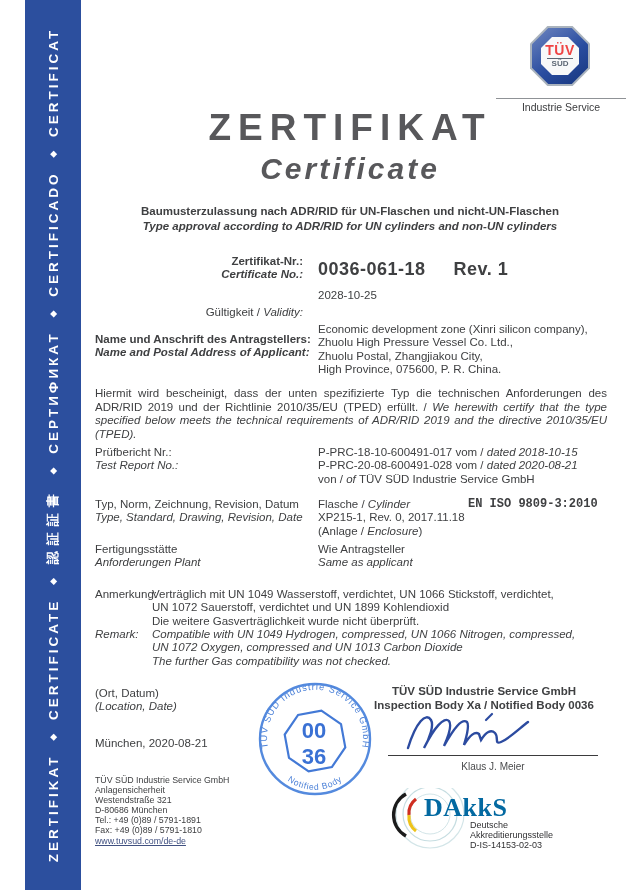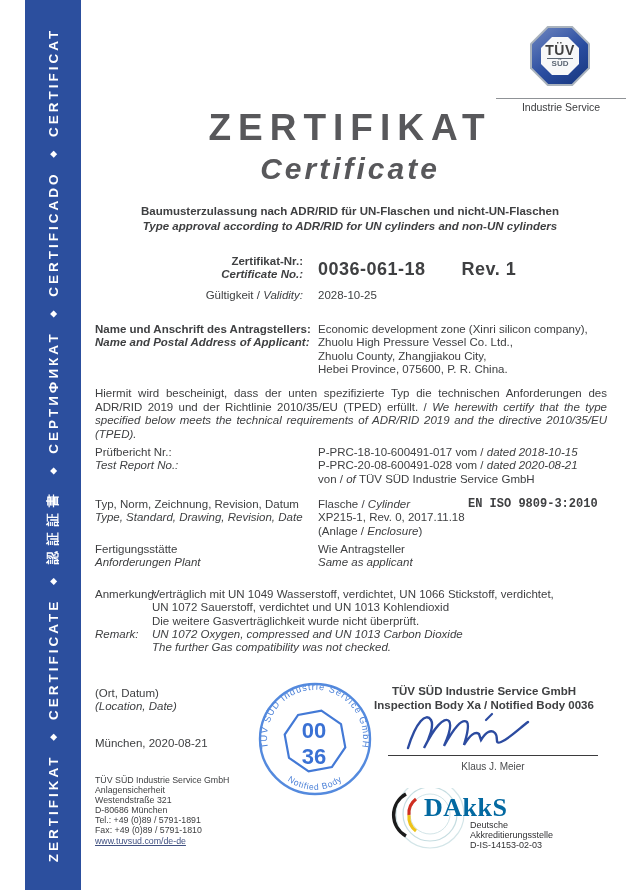--- a/index.html
+++ b/index.html
@@ -14,40 +14,40 @@
   .band-word{color:#fff;font-weight:bold;font-size:13.5px;letter-spacing:3px;white-space:nowrap;}
   .band-word.cjk{font-size:13px;letter-spacing:6px;}
   .band-sep{color:#fff;font-size:9px;}
 
   
   .oct{clip-path:polygon(29% 0%,71% 0%,100% 29%,100% 71%,71% 100%,29% 100%,0% 71%,0% 29%);}
   .logo{position:absolute;left:530px;top:26px;width:60px;height:60px;}
   .logo .o1{position:absolute;inset:0;background:#aab3bd;}
   .logo .o2{position:absolute;inset:2px;background:linear-gradient(145deg,#6e86c0 0%,#2a4da0 55%,#17367e 100%);}
   .logo .o3{position:absolute;inset:11px;background:#f7f8f9;display:flex;flex-direction:column;align-items:center;justify-content:center;}
-  .logo .tuv{font-size:14px;font-weight:bold;color:#404040;letter-spacing:.5px;line-height:13px;}
+  .logo .tuv{font-size:14px;font-weight:bold;color:#ef4444;letter-spacing:.5px;line-height:13px;}
   .logo .tuv-rule{width:26px;border-top:1.4px solid #5b6673;margin:1px 0;}
   .logo .sud{font-size:8px;font-weight:bold;color:#5b6673;line-height:8px;}
   .logo-rule{position:absolute;left:496px;top:98px;width:130px;border-top:1px solid #8f9296;}
   .logo-caption{position:absolute;left:496px;top:101px;width:130px;text-align:center;font-size:10.5px;color:#3b3c3e;}
 
   
   .title{position:absolute;left:95px;top:108px;width:510px;text-align:center;color:#58585b;}
   .title-main{font-size:37px;font-weight:bold;letter-spacing:7px;line-height:40px;}
   .title-sub{font-size:30px;font-weight:bold;font-style:italic;letter-spacing:3px;line-height:34px;margin-top:4px;}
   .tagline{position:absolute;left:95px;top:204px;width:510px;text-align:center;font-size:11.5px;font-weight:bold;line-height:14.5px;}
 
   
   .t{font-size:11.5px;line-height:13.3px;}
   .b{font-weight:bold;}
   .i{font-style:italic;}
   .lblR{position:absolute;left:95px;width:208px;text-align:right;}
   .val{position:absolute;left:318px;}
   .certno-value{position:absolute;left:318px;top:259px;font-size:18px;font-weight:bold;letter-spacing:.5px;}
-  .certno-rev{margin-left:36px;}
+  .certno-rev{margin-left:28px;}
   .statement{position:absolute;left:95px;top:387px;width:512px;text-align:justify;font-size:11.5px;line-height:13.5px;}
   .standard{position:absolute;left:468px;top:497px;font-size:12px;font-weight:bold;font-family:Liberation Mono, monospace;}
 
   
   .remark-lbl{position:absolute;left:95px;}
   .remark-txt{position:absolute;left:152px;}
 
   
   .addr{position:absolute;left:95px;top:775px;font-size:8.8px;line-height:10.1px;color:#3f4042;}
   .addr a{color:#405080;text-decoration:underline;}
@@ -103,34 +103,34 @@
   </div>
 
   <div class="lblR t" style="top:255px;">
     <div class="b">Zertifikat-Nr.:</div>
     <div class="b i">Certificate No.:</div>
   </div>
   <div class="certno-value">
     <span>0036-061-18</span><span class="certno-rev">Rev. 1</span>
   </div>
 
-  <div class="lblR t" style="top:289px;text-align:right;">
+  <div class="lblR t" style="top:306px;text-align:right;">
     <span>Gültigkeit / </span><span class="i">Validity:</span>
   </div>
   <div class="val t" style="top:289px;">2028-10-25</div>
 
-  <div class="t" style="position:absolute;left:95px;top:323px;">
+  <div class="t" style="position:absolute;left:95px;top:333px;">
     <div class="b">Name und Anschrift des Antragstellers:</div>
     <div class="b i">Name and Postal Address of Applicant:</div>
   </div>
   <div class="val t" style="top:323px;">
     <div>Economic development zone (Xinri silicon company),</div>
     <div>Zhuolu High Pressure Vessel Co. Ltd.,</div>
-    <div>Zhuolu County, Zhangjiakou City,</div>
-    <div>Hebei Province, 075600, P. R. China.</div>
+    <div>Zhuolu Postal, Zhangjiakou City,</div>
+    <div>High Province, 075600, P. R. China.</div>
   </div>
 
   <div class="statement">
     <span>Hiermit wird bescheinigt, dass der unten spezifizierte Typ die technischen Anforderungen des ADR/RID 2019 und der Richtlinie 2010/35/EU (TPED) erfüllt. / </span><span class="i">We herewith certify that the type specified below meets the technical requirements of ADR/RID 2019 and the directive 2010/35/EU (TPED).</span>
   </div>
 
   <div class="t" style="position:absolute;left:95px;top:446px;">
     <div>Prüfbericht Nr.:</div>
     <div class="i">Test Report No.:</div>
   </div>
@@ -156,25 +156,26 @@
     <div class="i">Anforderungen Plant</div>
   </div>
   <div class="val t" style="top:543px;">
     <div>Wie Antragsteller</div>
     <div class="i">Same as applicant</div>
   </div>
 
   <div class="remark-lbl t" style="top:588px;">Anmerkung:</div>
   <div class="remark-txt t" style="top:588px;line-height:13.4px;">
     <div>Verträglich mit UN 1049 Wasserstoff, verdichtet, UN 1066 Stickstoff, verdichtet,</div>
-    <div>UN 1072 Sauerstoff, verdichtet und UN 1013 Kohlendioxid</div>
+    <div>UN 1072 Sauerstoff, verdichtet und UN 1899 Kohlendioxid</div>
     <div>Die weitere Gasverträglichkeit wurde nicht überprüft.</div>
   </div>
   <div class="remark-lbl t i" style="top:628px;">Remark:</div>
   <div class="remark-txt t i" style="top:628px;line-height:13.4px;">
+    <div>Compatible with UN 1049 Hydrogen, compressed, UN 1066 Nitrogen, compressed,</div>
     <div>UN 1072 Oxygen, compressed and UN 1013 Carbon Dioxide</div>
     <div>The further Gas compatibility was not checked.</div>
   </div>
 
   <div class="t" style="position:absolute;left:95px;top:687px;">
     <div>(Ort, Datum)</div>
     <div class="i">(Location, Date)</div>
   </div>
   <div class="t" style="position:absolute;left:95px;top:737px;">München, 2020-08-21</div>
 

